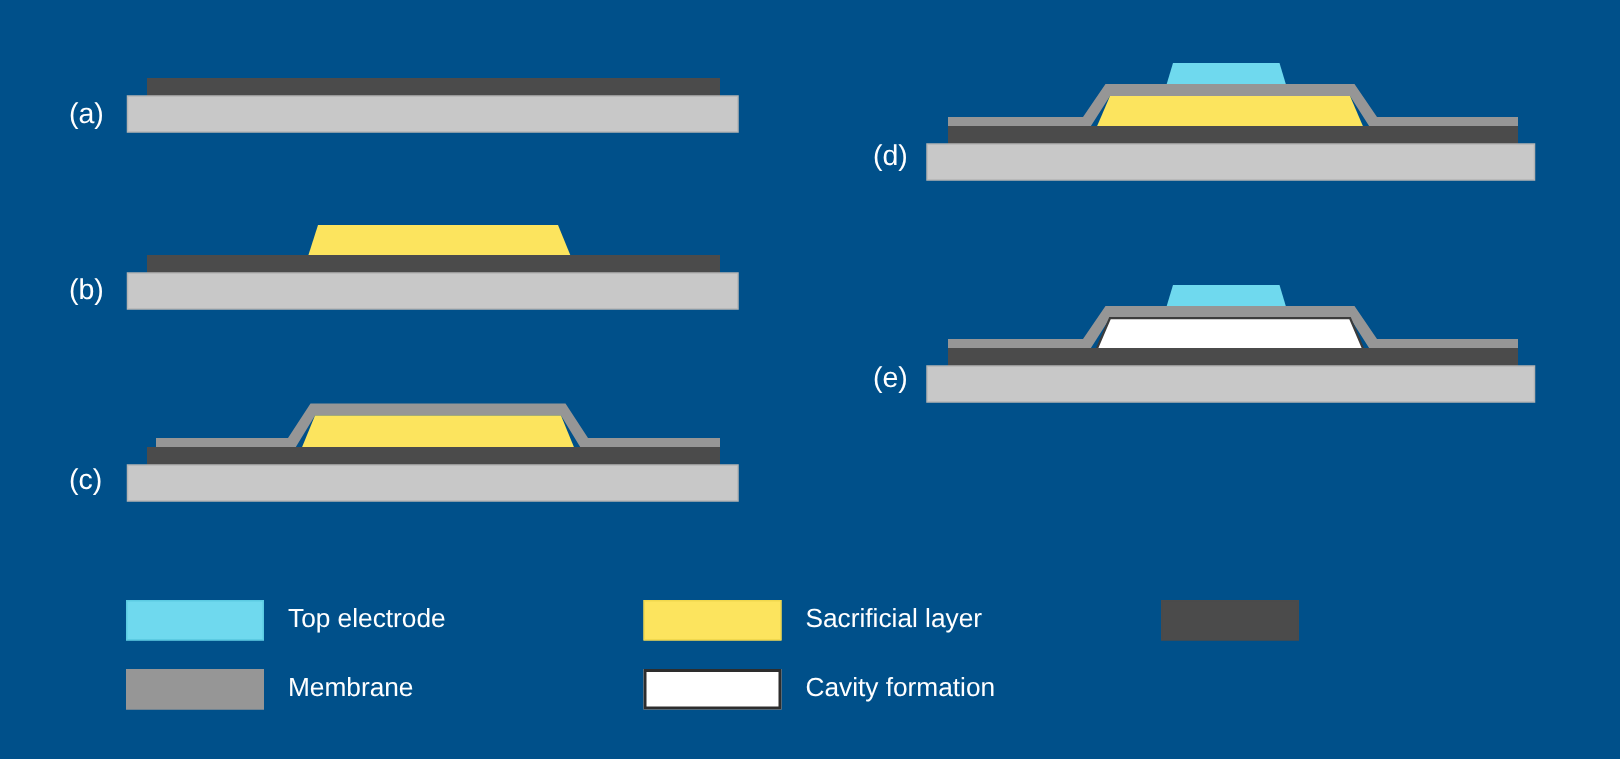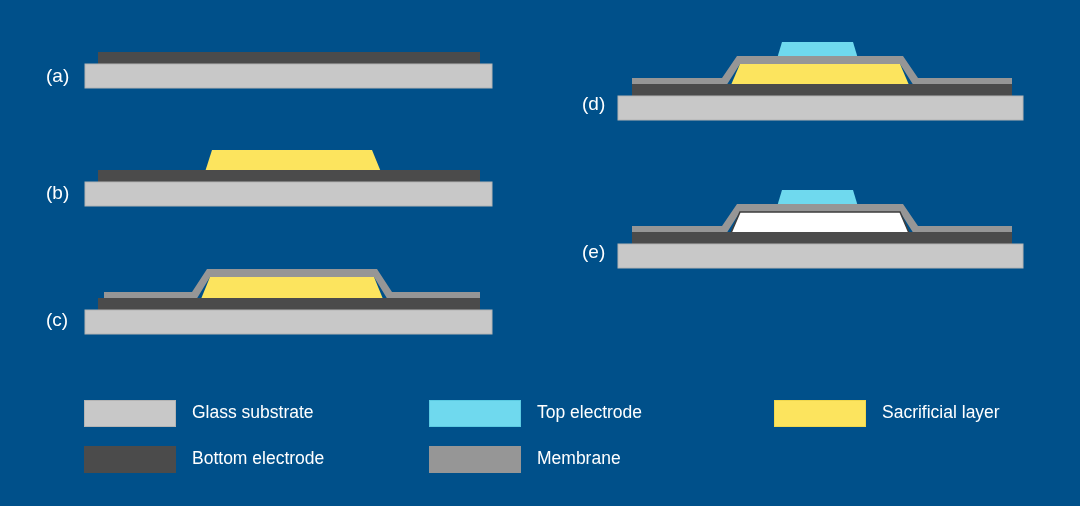--- a/index.html
+++ b/index.html
@@ -81,39 +81,38 @@
     <polygon points="632,226 722,226 737,204 903,204 918,226 1012,226 1012,234 914,234 900,212 740,212 726,234 632,234" fill="#969696"></polygon>
     <polygon points="740,212 900,212 909,233 731,233" fill="#ffffff" stroke="#3c3c3c" stroke-width="1.5"></polygon>
     <rect x="632" y="232" width="380" height="12" fill="#4b4b4b"></rect>
     <rect x="618" y="244" width="405" height="24" fill="#c8c8c8" stroke="#b4b4b4" stroke-width="1"></rect>
   </g>
 
 </svg>
 
 <div class="legend-grid">
 
-  <div class="legend-item">
-    <span class="swatch" style="background:#c8c8c8;border:1px solid #b4b4b4;"></span>
-    <span class="legend-label">Glass substrate</span>
-  </div>
 
   <div class="legend-item">
     <span class="swatch" style="background:#6fd9ee;border:1px solid #5ccbe2;"></span>
     <span class="legend-label">Top electrode</span>
   </div>
 
   <div class="legend-item">
     <span class="swatch" style="background:#fce45e;border:1px solid #f0d84e;"></span>
     <span class="legend-label">Sacrificial layer</span>
   </div>
 
   <div class="legend-item">
     <span class="swatch" style="background:#4b4b4b;border:1px solid #4b4b4b;"></span>
-    <span class="legend-label">Bottom electrode</span>
   </div>
 
   <div class="legend-item">
     <span class="swatch" style="background:#969696;border:1px solid #969696;"></span>
     <span class="legend-label">Membrane</span>
   </div>
 
+  <div class="legend-item">
+    <span class="swatch" style="background:#ffffff;border:2px solid #2d2d2d;"></span>
+    <span class="legend-label">Cavity formation</span>
+  </div>
 
 </div>
 
 </body></html>

